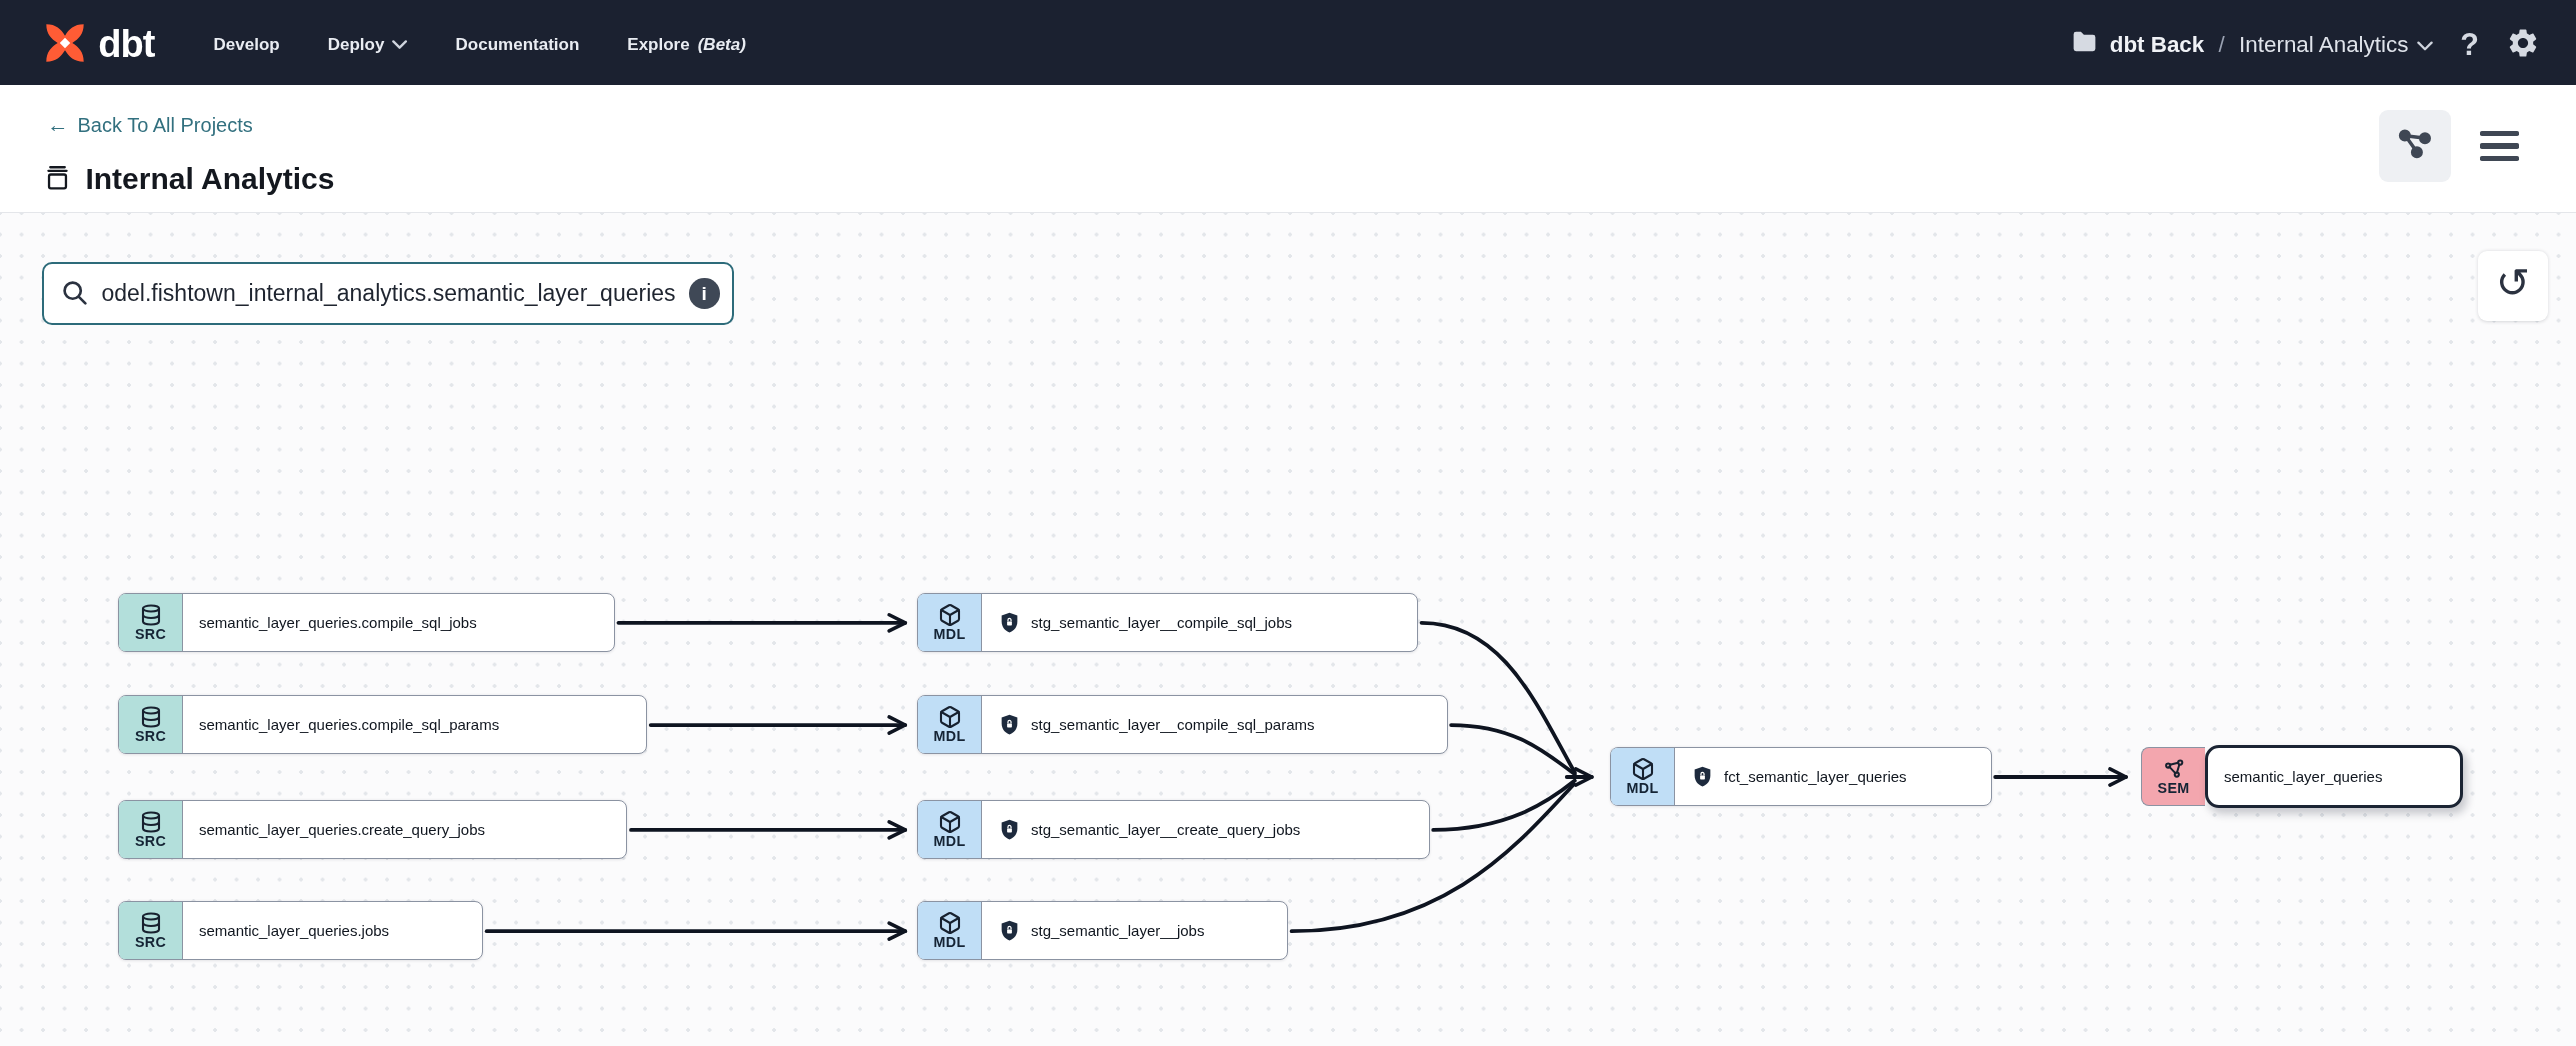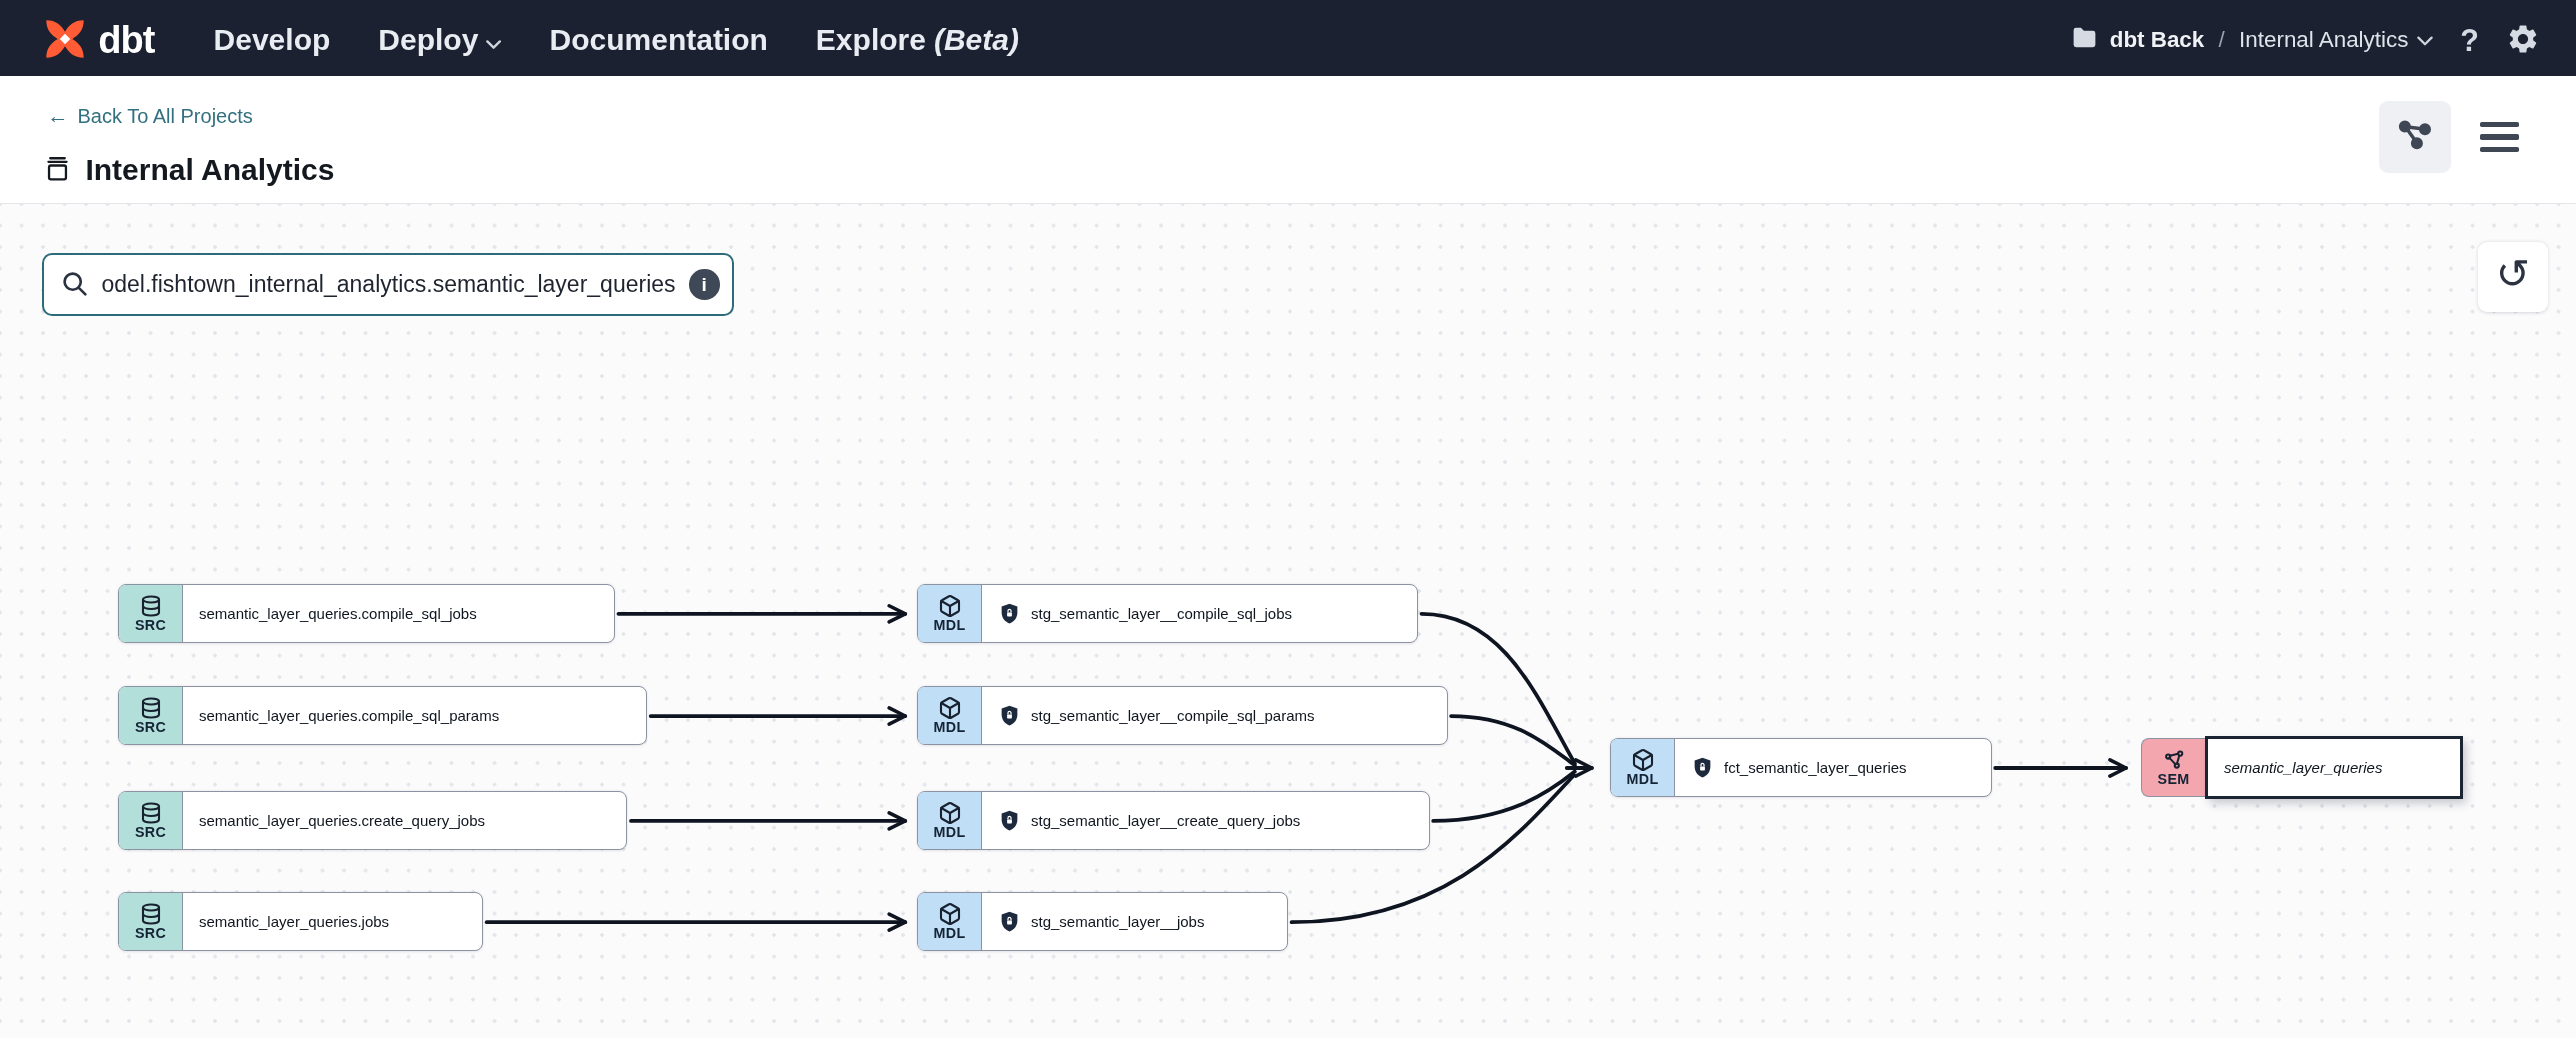--- a/index.html
+++ b/index.html
@@ -5,27 +5,27 @@
   * { box-sizing: border-box; }
   html,body { margin:0; padding:0; }
   body {
     width:2576px; height:1047px; overflow:hidden;
     font-family:"Liberation Sans", sans-serif;
     background:#ffffff; color:#10161f;
   }
 
   
   .navbar {
-    height:76px; background:#1b2130; display:flex; align-items:center;
+    height:85px; background:#1b2130; display:flex; align-items:center;
     padding:4px 36px 0 39px; color:#e9ecf2;
   }
   .brand { display:flex; align-items:center; gap:7.2px; margin-right:59px; cursor:pointer; }
   .brand-text { font-size:38px; font-weight:800; color:#ffffff; letter-spacing:-0.9px; }
   .nav-items { display:flex; gap:48px; align-items:center; }
-  .nav-item { display:flex; align-items:center; gap:8px; font-size:30px; font-weight:600; cursor:pointer; }
+  .nav-item { display:flex; align-items:center; gap:8px; font-size:17px; font-weight:600; cursor:pointer; }
   .nav-item .beta { font-style:italic; }
   .nav-spacer { flex:1; }
   .acct { display:flex; align-items:center; gap:14.3px; font-size:22.4px; }
   .acct-org { font-weight:700; color:#f0f2f6; display:flex; align-items:center; gap:10.8px; }
   .acct-sep { color:#9aa2b2; font-weight:400; }
   .acct-project { display:flex; align-items:center; gap:9px; color:#dfe3ea; cursor:pointer; }
   .nav-iconbtn { margin-left:27px; display:flex; align-items:center; justify-content:center; cursor:pointer; }
   .help-glyph { font-size:30.5px; font-weight:700; color:#d6dae2; }
 
   
@@ -90,22 +90,22 @@
   .node:not(.sem) .badge { border-right:1.8px solid #8b93a2; border-radius:6.3px 0 0 6.3px; }
   .src .badge { background:#b3dfdb; }
   .mdl .badge { background:#c0def6; }
   .sem .badge { background:#f3a6ae; border:1.8px solid #8b93a2; border-right:none; border-radius:8px 0 0 8px; }
   .ntype { font-size:14.3px; font-weight:700; color:#152435; letter-spacing:0.3px; line-height:1.1; }
   .nbody {
     display:flex; align-items:center; gap:10px; padding:0 16px;
     font-size:15px; color:#10161f; white-space:nowrap; flex:1;
   }
   .sem .nbody {
-    background:#ffffff; border:3.6px solid #1b2433; border-radius:0;
-    box-shadow:3.6px 5.4px 9px rgba(16,24,40,.22); margin:-1.8px 0;font-style:italic;
+    background:#ffffff; border:3.6px solid #1b2433; border-radius:14px;
+    box-shadow:3.6px 5.4px 9px rgba(16,24,40,.22); margin:-1.8px 0;
   }
   .shield { display:flex; flex:none; }
 </style>
 </head>
 <body>
 
 <svg width="0" height="0" style="position:absolute">
   <defs>
     <symbol id="i-db" viewBox="0 0 24 24">
       <g fill="none" stroke="#17212f" stroke-width="2.1" stroke-linecap="round" stroke-linejoin="round">

